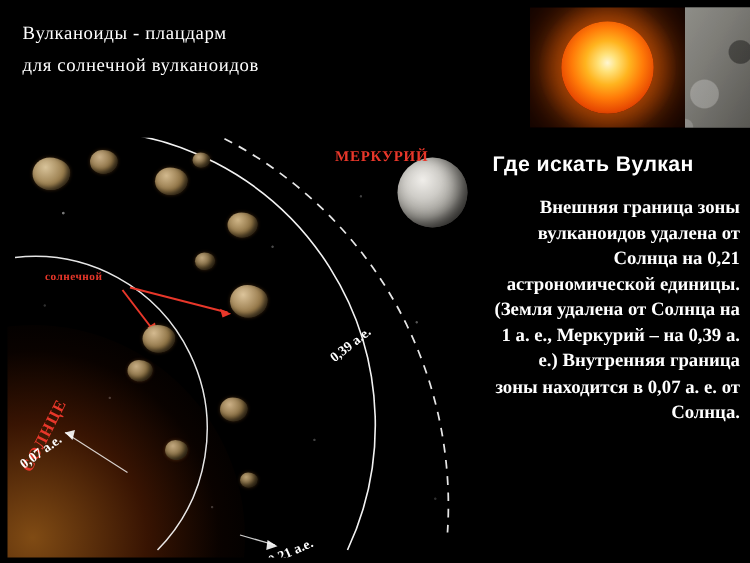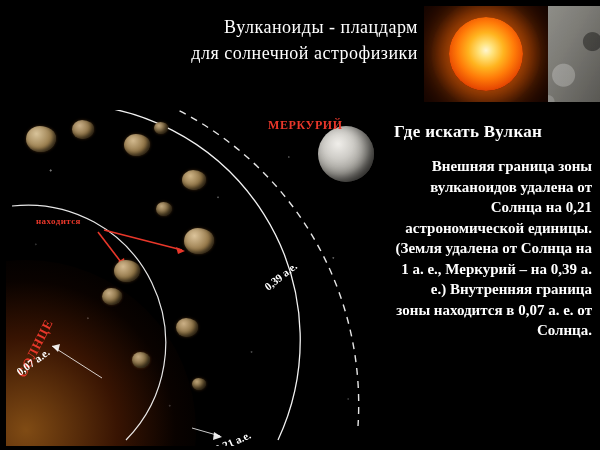--- a/index.html
+++ b/index.html
@@ -1,22 +1,22 @@
 <!DOCTYPE html>
 <html><head>
 <meta charset="utf-8">
 <style>
   html,body{margin:0;padding:0;background:#000;}
   body{width:600px;height:450px;overflow:hidden;font-family:"Liberation Serif",serif;}
   #page{position:relative;width:600px;height:450px;background:#000;}
 
   
   .header{position:absolute;left:0;top:0;width:600px;height:108px;background:#000;}
-  .title-block{position:absolute;left:18px;top:14px;width:400px;text-align:right;
-    color:#ffffff;font-family:"Liberation Serif",serif;font-size:18px;line-height:26px;
+  .title-block{position:absolute;left:18px;top:14px;width:400px;text-align:left;
+    color:#ffffff;font-family:"Liberation Serif",serif;font-size:15px;line-height:26px;
     letter-spacing:0.5px;}
   .title-line{display:block;white-space:nowrap;}
 
   
   .sun-photo{position:absolute;left:424px;top:6px;width:124px;height:96px;
     background:#0a0402;overflow:hidden;}
   .sun-ball{position:absolute;left:50%;top:50%;width:74px;height:74px;margin:-37px 0 0 -37px;
     border-radius:50%;
     background:radial-gradient(circle at 50% 45%, #fff6d0 0%, #ffe27a 13%, #ffb41f 32%, #ff7a08 52%, #e84b02 70%, #a12200 88%, #4c0d00 100%);
     box-shadow:0 0 26px 10px rgba(255,120,10,0.55), 0 0 60px 22px rgba(255,60,0,0.25);}
@@ -69,35 +69,35 @@
   .lbl-vulcanoids{left:30px;top:106px;color:#e8372a;font-size:9px;letter-spacing:0.4px;}
   .lbl-039{left:256px;top:173px;color:#ffffff;font-size:11px;transform:rotate(-38deg);transform-origin:left top;}
   .lbl-021{left:207px;top:334px;color:#ffffff;font-size:11px;transform:rotate(-24deg);transform-origin:left top;}
   .lbl-007{left:8px;top:258px;color:#ffffff;font-size:11px;transform:rotate(-36deg);transform-origin:left top;}
 
   .asteroid{position:absolute;border-radius:46% 54% 52% 48% / 50% 46% 54% 50%;
     box-shadow:inset -2px -2px 4px rgba(0,0,0,0.6), 0 0 3px rgba(255,160,60,0.25);}
 
   
   .textpanel{position:absolute;left:384px;top:110px;width:212px;height:336px;background:#000;}
-  .panel-title{position:absolute;left:10px;top:12px;color:#ffffff;font-family:Liberation Serif, serif;
+  .panel-title{position:absolute;left:10px;top:12px;color:#ffffff;font-family:Liberation Sans, sans-serif;
     font-weight:bold;font-size:17px;letter-spacing:0.3px;white-space:nowrap;}
   .panel-body{position:absolute;left:10px;top:46px;width:198px;color:#ffffff;
     font-family:"Liberation Serif",serif;font-weight:bold;font-size:15px;line-height:20.5px;text-align:right;}
   .panel-body p{margin:0;}
 </style>
 </head>
 <body>
 
 <div id="page">
 
   <div class="header">
     <div class="title-block">
       <span class="title-line">Вулканоиды - плацдарм</span>
-      <span class="title-line">для  солнечной  астрофизики</span>
+      <span class="title-line">для  солнечной  вулканоидов</span>
     </div>
 
     <div class="sun-photo">
       <div class="sun-corona"></div>
       <div class="sun-ball"></div>
     </div>
 
     <div class="mercury-photo">
       <div class="mercury-surface"></div>
     </div>
@@ -136,21 +136,21 @@
     <div class="asteroid" style="left:150px;top:92px;width:16px;height:14px;background:radial-gradient(circle at 35% 30%,#bfa67d,#7a633a 55%,#382b15 100%);"></div>
     <div class="asteroid" style="left:178px;top:118px;width:30px;height:26px;background:radial-gradient(circle at 35% 30%,#dcc49b,#96794a 55%,#46371c 100%);"></div>
     <div class="asteroid" style="left:108px;top:150px;width:26px;height:22px;background:radial-gradient(circle at 35% 30%,#d4ba90,#8d7244 55%,#42331a 100%);"></div>
     <div class="asteroid" style="left:96px;top:178px;width:20px;height:17px;background:radial-gradient(circle at 35% 30%,#c7ad84,#836a3e 55%,#3d2f17 100%);"></div>
     <div class="asteroid" style="left:170px;top:208px;width:22px;height:19px;background:radial-gradient(circle at 35% 30%,#cbb086,#866c40 55%,#3e3018 100%);"></div>
     <div class="asteroid" style="left:126px;top:242px;width:18px;height:16px;background:radial-gradient(circle at 35% 30%,#c2a87f,#7f673c 55%,#3a2d16 100%);"></div>
     <div class="asteroid" style="left:186px;top:268px;width:14px;height:12px;background:radial-gradient(circle at 35% 30%,#bba276,#776038 55%,#352914 100%);"></div>
 
     <div class="lbl lbl-mercury">МЕРКУРИЙ</div>
     <div class="lbl lbl-sun">СОЛНЦЕ</div>
-    <div class="lbl lbl-vulcanoids">находится</div>
+    <div class="lbl lbl-vulcanoids">солнечной</div>
     <div class="lbl lbl-039">0,39 а.е.</div>
     <div class="lbl lbl-021">0,21 а.е.</div>
     <div class="lbl lbl-007">0,07 а.е.</div>
 
   </div>
 
   <div class="textpanel">
     <div class="panel-title">Где искать Вулкан</div>
     <div class="panel-body">
       <p>Внешняя граница зоны вулканоидов удалена от Солнца на 0,21 астрономической единицы. (Земля удалена от Солнца на 1 а. е., Меркурий – на 0,39 а. е.) Внутренняя граница зоны находится в 0,07 а. е. от Солнца.</p>

